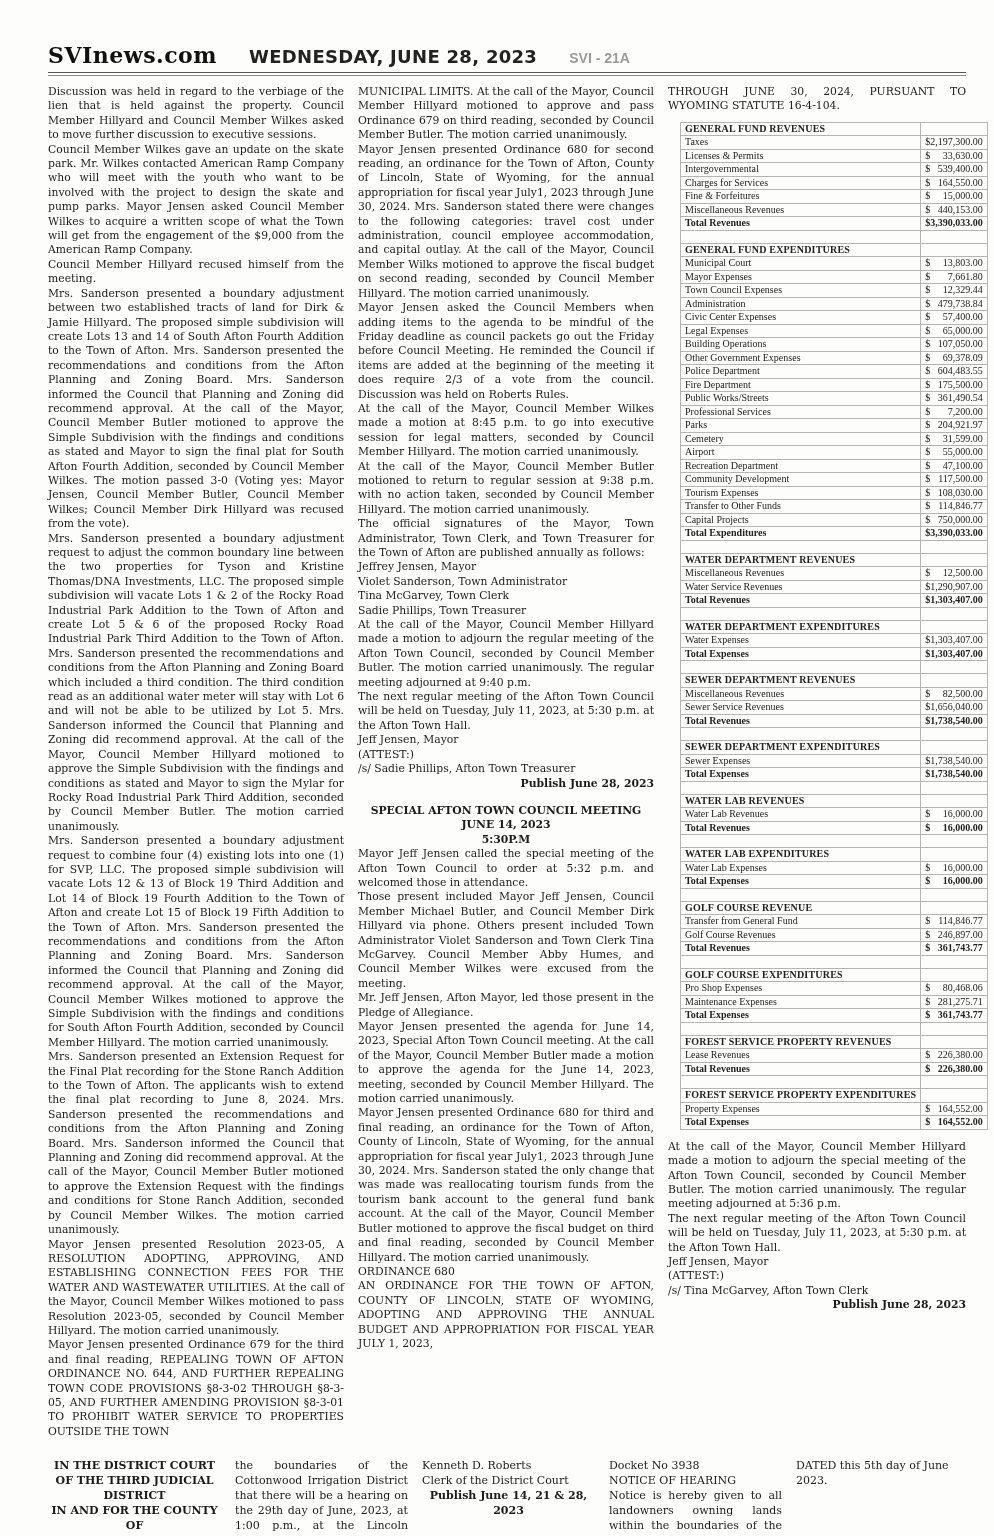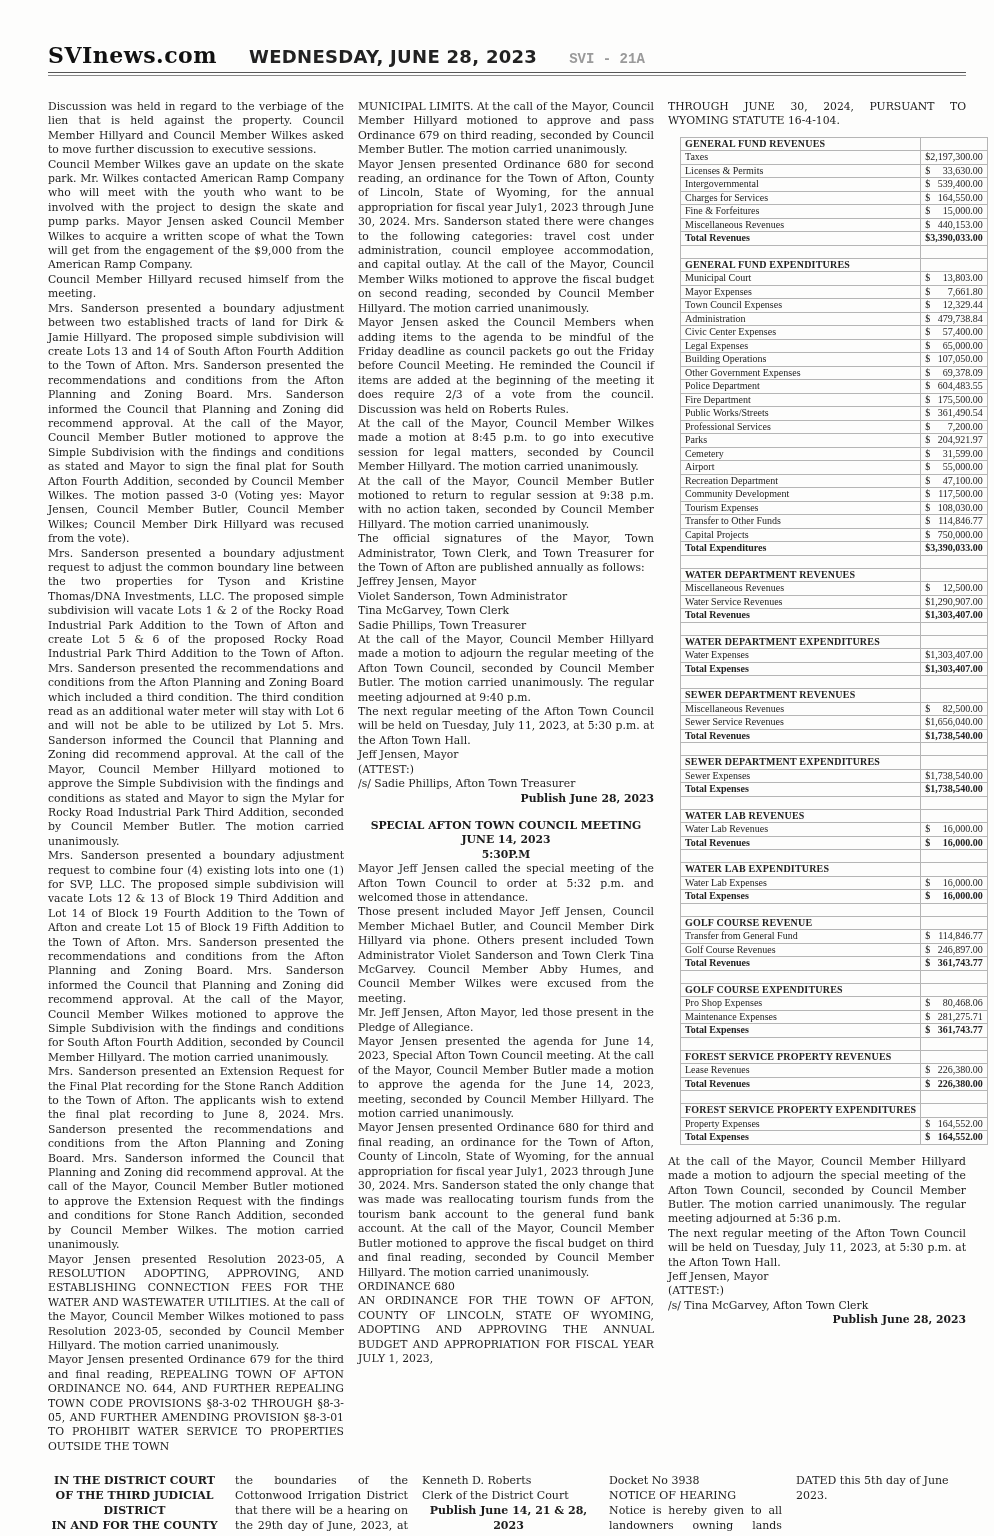--- a/index.html
+++ b/index.html
@@ -2,24 +2,24 @@
 <html><head>
 <meta charset="utf-8">
 <style>
   html,body{margin:0;padding:0;background:#e8e8e8;}
   .page{position:relative;width:994px;height:1536px;margin:0 auto;background:#fdfdfc;
         box-sizing:border-box;padding:42px 28px 0 48px;overflow:hidden;color:#1c1c1c;}
   
   .masthead{display:flex;align-items:baseline;gap:32px;}
   .site{font-family:"DejaVu Serif",serif;font-weight:bold;font-size:22px;letter-spacing:.5px;color:#111;}
   .mdate{font-family:"DejaVu Sans",sans-serif;font-weight:bold;font-size:18px;color:#222;letter-spacing:.3px;}
-  .pnum{font-family:Liberation Mono, monospace;font-weight:bold;font-size:14px;color:#9a9a9a;}
+  .pnum{font-family:Liberation Sans, sans-serif;font-weight:bold;font-size:14px;color:#9a9a9a;}
   .rule{margin-top:4px;border-top:1px solid #555;border-bottom:1px solid #888;height:2px;}
   
-  .main{display:flex;gap:14px;margin-top:24px;}
+  .main{display:flex;gap:14px;margin-top:9px;}
   .col{width:298px;font-family:"DejaVu Serif",serif;font-size:10.8px;line-height:14.4px;}
   .blk{margin:0;}
   .just{text-align:justify;}
   .line{text-align:left;}
   .head{text-align:center;font-weight:bold;}
   .pub{text-align:right;font-weight:bold;}
   .gap{height:13px;}
   
   .budget{border-collapse:collapse;width:280px;margin:8px 0 10px 12px;
           font-family:"Liberation Serif",serif;font-size:10px;color:#222;}

